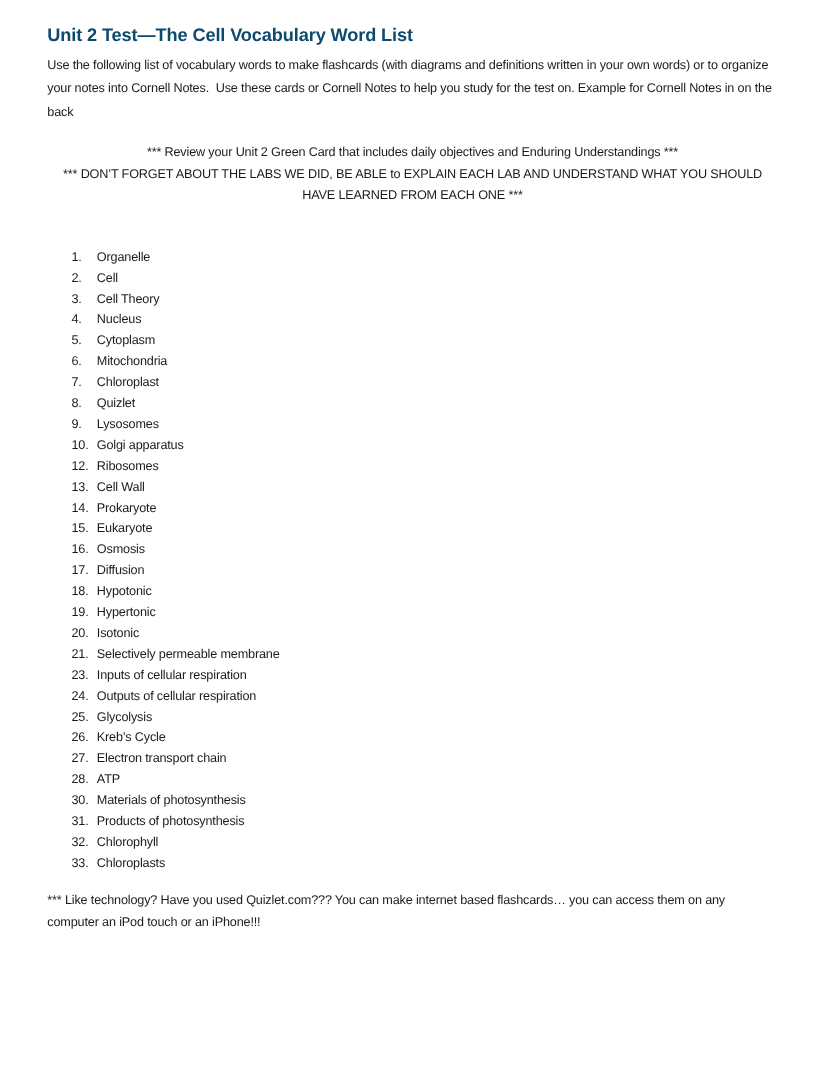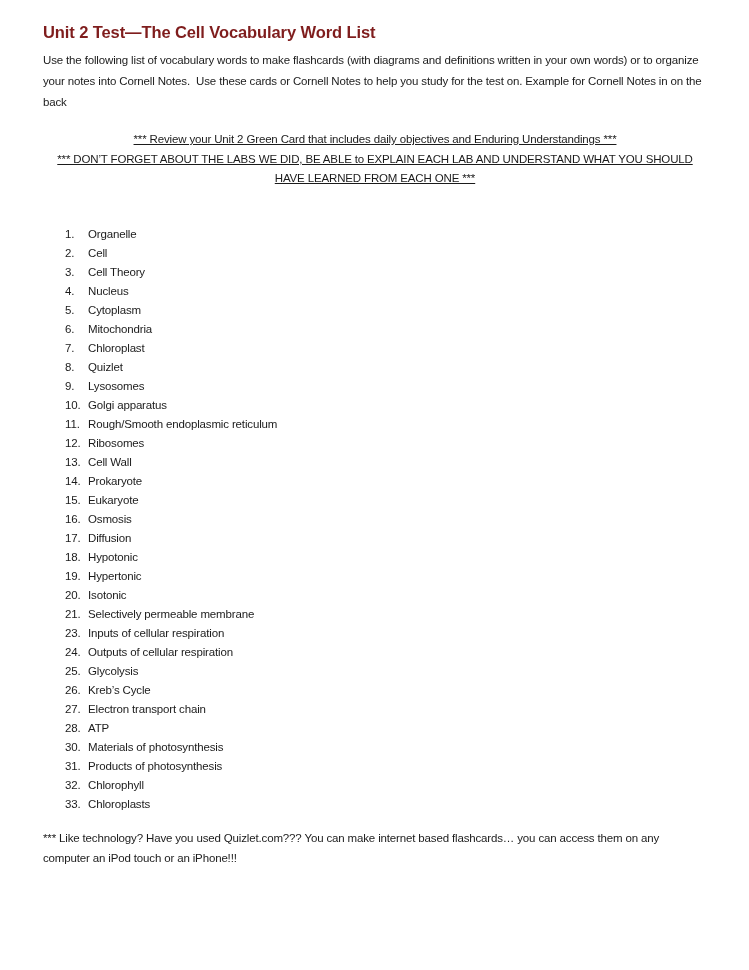--- a/index.html
+++ b/index.html
@@ -17,33 +17,32 @@
     font-family: "Liberation Sans", sans-serif;
     color: #1b1b1b;
     overflow: hidden;
   }
   .title {
     margin: 0;
     font-size: 16.5px;
     font-weight: bold;
     letter-spacing: -0.1px;
     line-height: 24px;
-    color: #7f1d1d;
+    color: #0c4a6e;
   }
   .intro {
     margin: 6px 0 12px 0;
     font-size: 11.5px;
     letter-spacing: -0.15px;
     line-height: 21px;
     white-space: pre-wrap;
   }
   .notes {
     margin-top: 17px;
     text-align: center;
-    text-decoration: underline;
   }
   .note {
     margin: 0 auto;
     max-width: 640px;
     font-size: 11.5px;
     letter-spacing: -0.15px;
     line-height: 19.5px;
   }
   .vocab-list {
     list-style: none;
@@ -121,24 +120,20 @@
       </li>
       <li class="vocab-item">
         <span class="num">9.</span>
         <span class="term">Lysosomes</span>
       </li>
       <li class="vocab-item">
         <span class="num">10.</span>
         <span class="term">Golgi apparatus</span>
       </li>
       <li class="vocab-item">
-        <span class="num">11.</span>
-        <span class="term">Rough/Smooth endoplasmic reticulum</span>
-      </li>
-      <li class="vocab-item">
         <span class="num">12.</span>
         <span class="term">Ribosomes</span>
       </li>
       <li class="vocab-item">
         <span class="num">13.</span>
         <span class="term">Cell Wall</span>
       </li>
       <li class="vocab-item">
         <span class="num">14.</span>
         <span class="term">Prokaryote</span>

